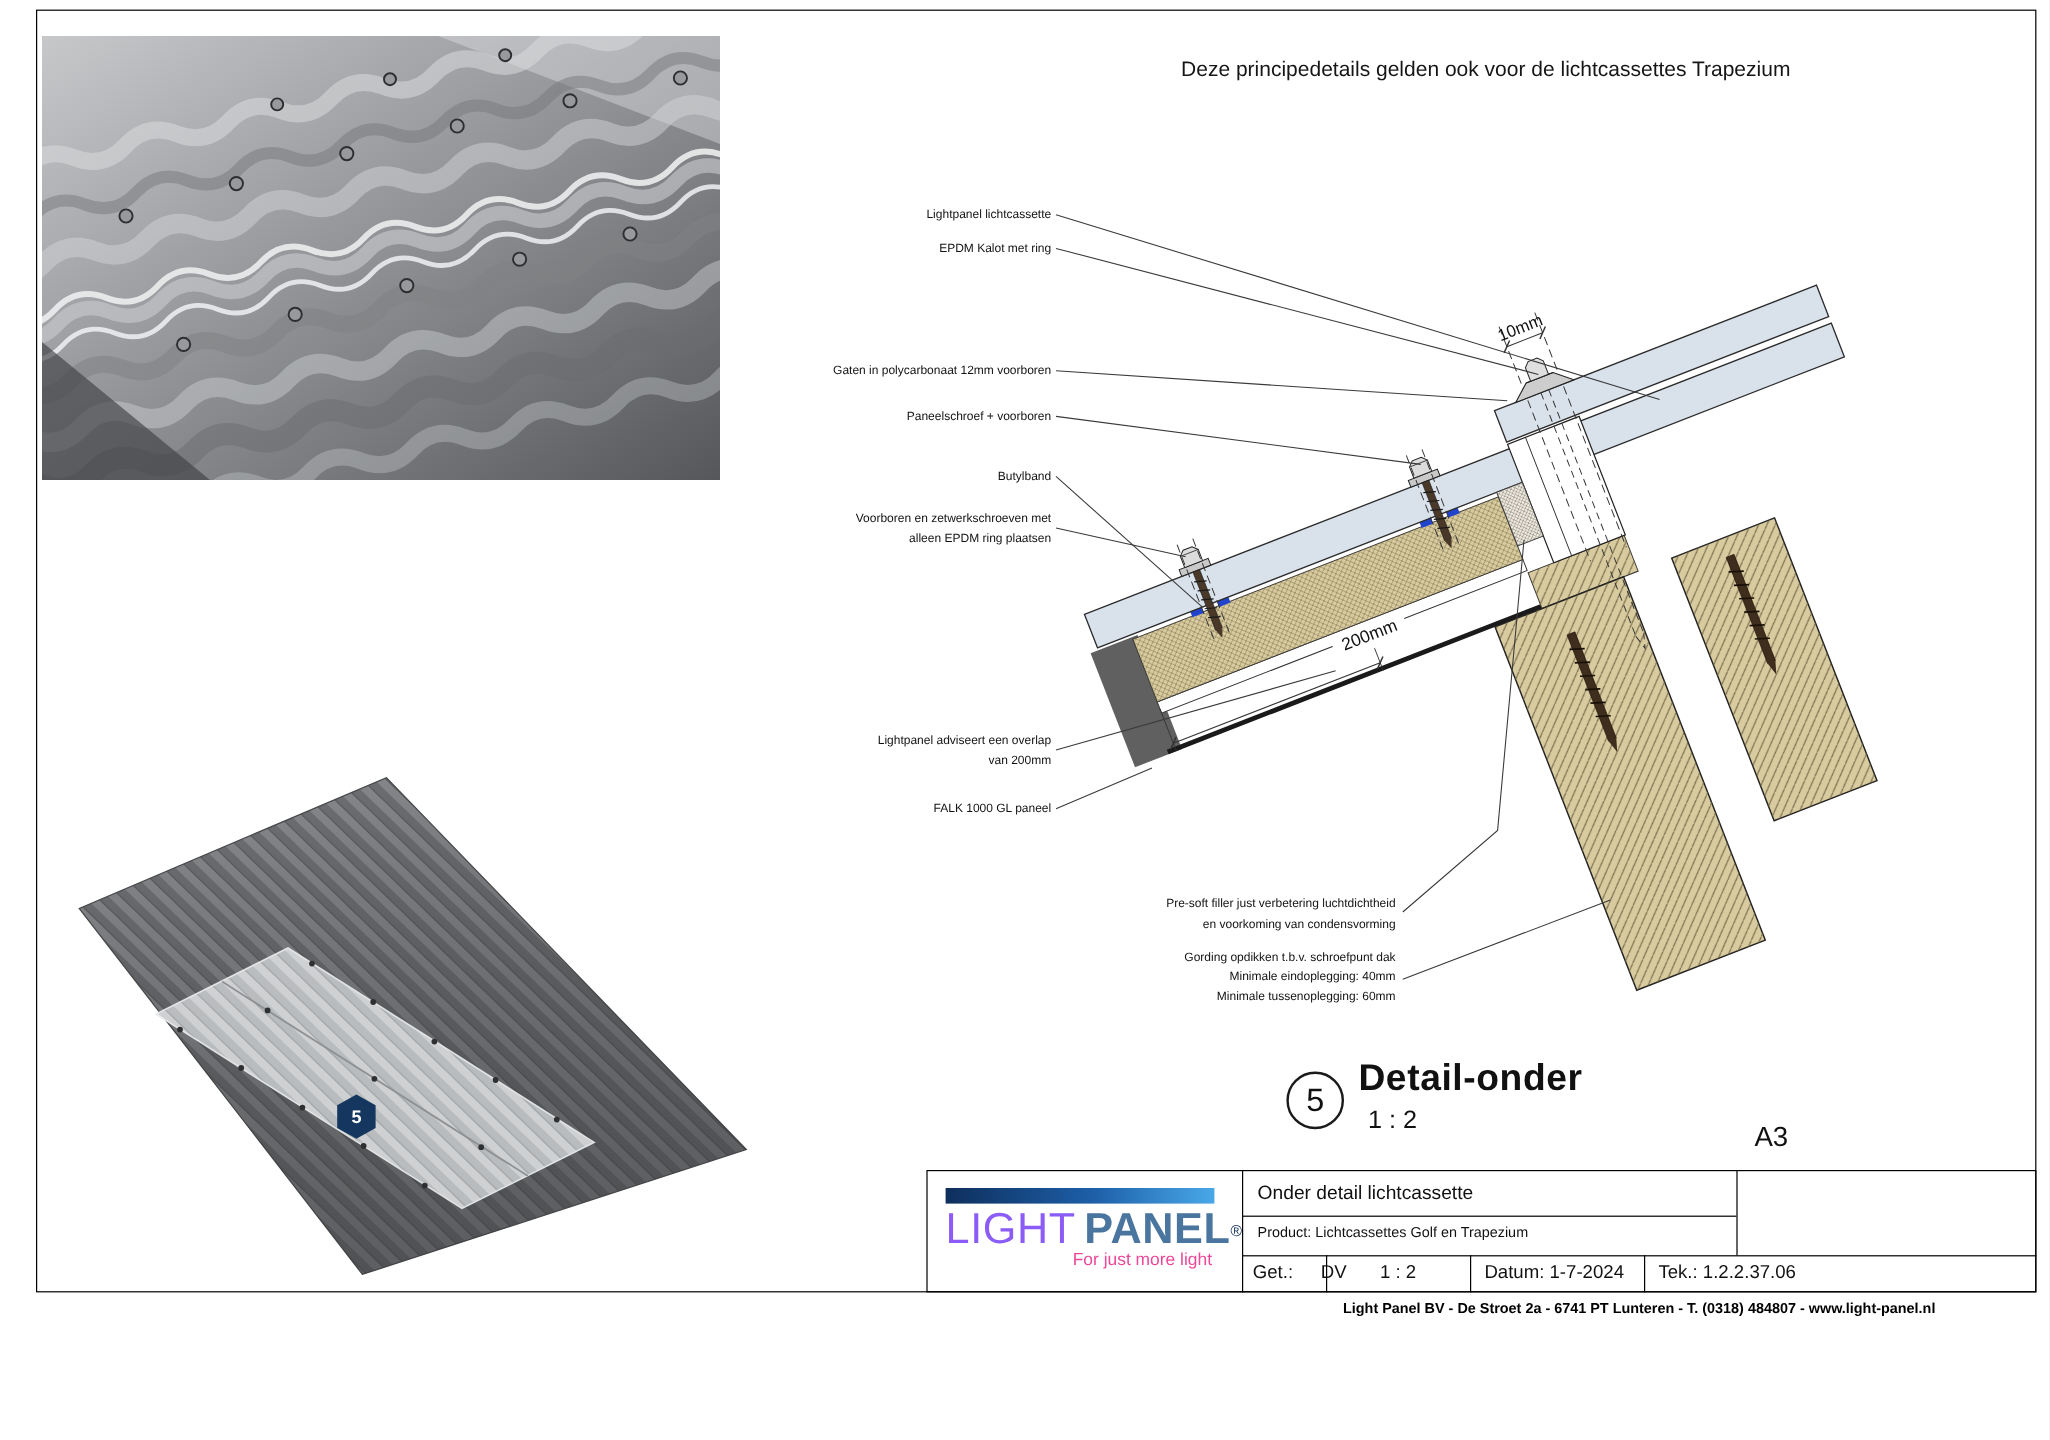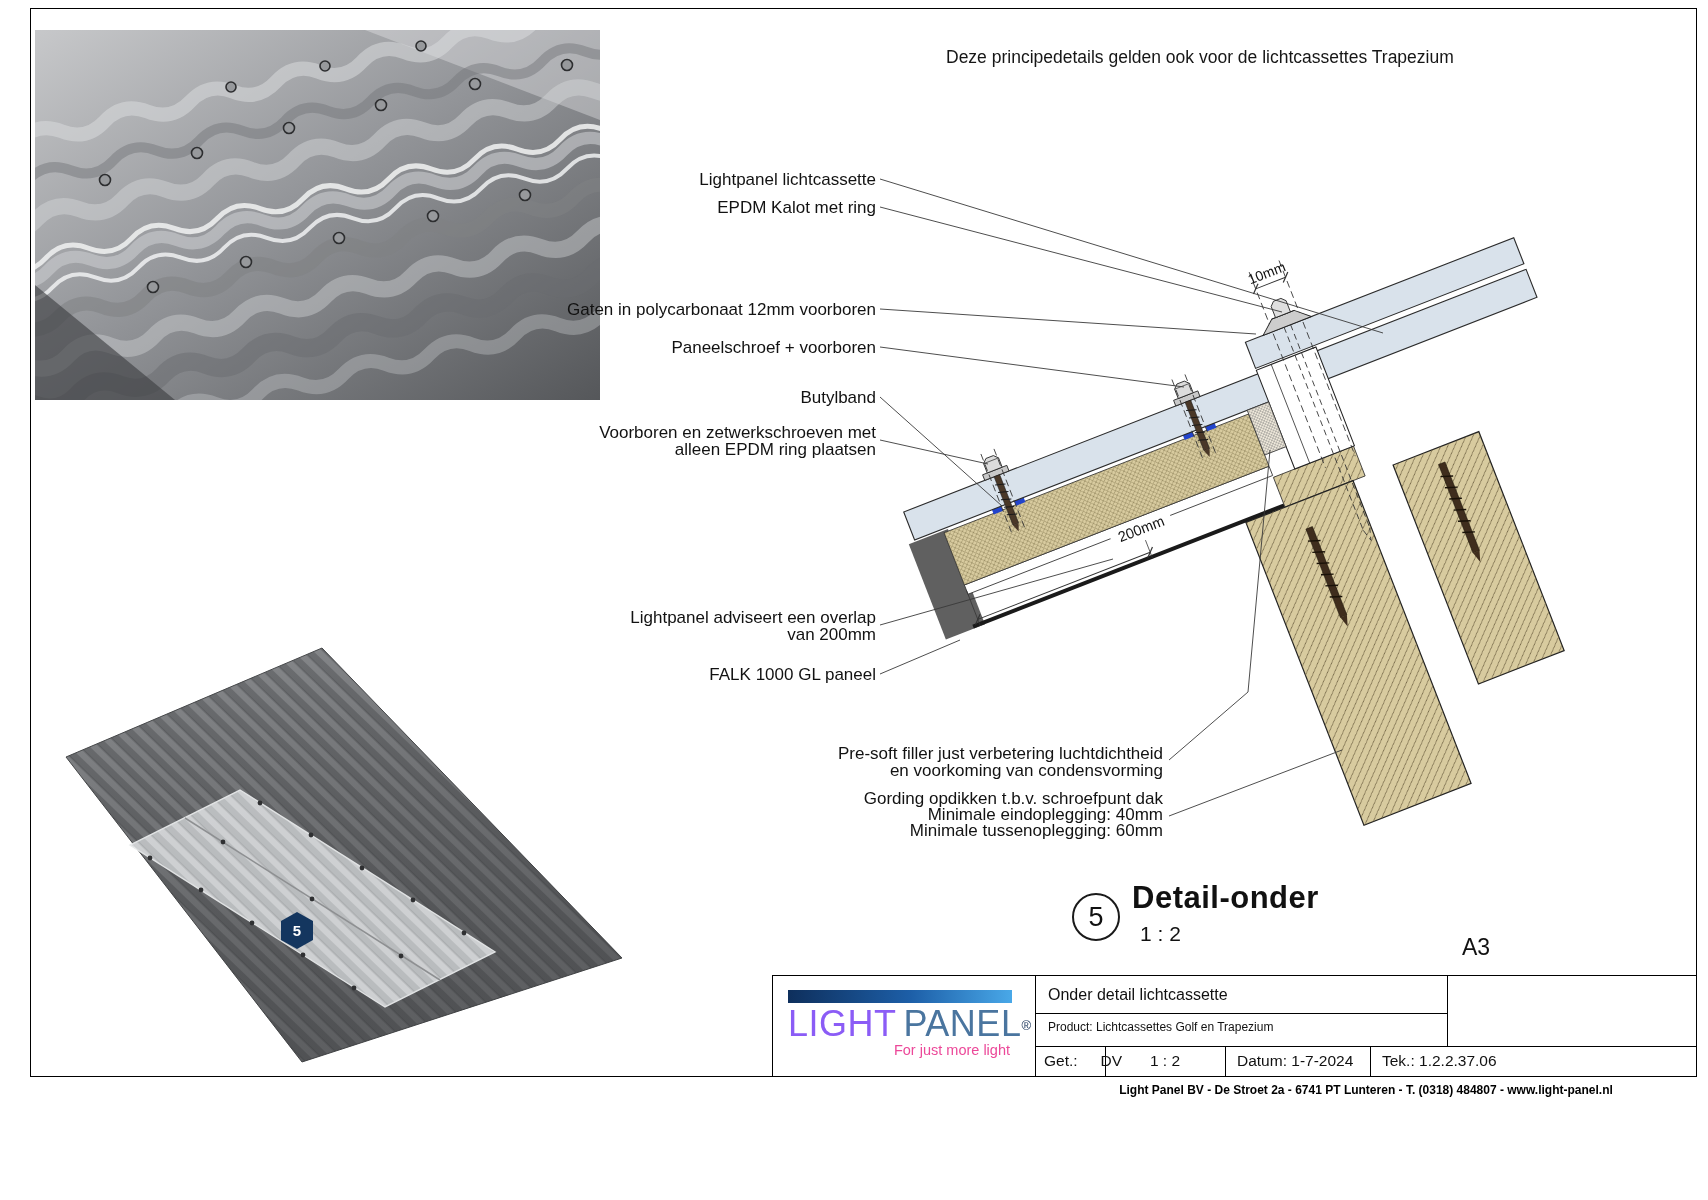--- a/index.html
+++ b/index.html
@@ -1,28 +1,28 @@
 <!DOCTYPE html>
 <html><head>
 <meta charset="utf-8">
 <style>
   *{margin:0;padding:0;box-sizing:border-box}
   html,body{background:#e8e8e8}
   #page{position:relative;width:1708px;height:1200px;background:#ffffff;font-family:"Liberation Sans",sans-serif;color:#111;overflow:hidden;margin:0 auto}
   .abs{position:absolute}
-  .anno{position:absolute;font-size:17px;line-height:17px;color:#121212;text-align:right;white-space:nowrap}
+  .anno{position:absolute;font-size:10px;line-height:17px;color:#121212;text-align:right;white-space:nowrap}
   .anno .ln{display:block}
   svg text{font-family:"Liberation Sans",sans-serif}
   .frame{position:absolute;left:30px;top:8px;width:1667px;height:1069px;border:1.5px solid #000}
   .tbline{position:absolute;background:#000}
   .cell-txt{position:absolute;font-size:15.5px;color:#111;white-space:nowrap}
   .detail-circle{position:absolute;left:1072px;top:893px;width:48px;height:48px;border:2.5px solid #1a1a1a;border-radius:50%;display:flex;align-items:center;justify-content:center;font-size:27px;color:#111}
   .detail-title{position:absolute;left:1132px;top:880px;font-size:31px;font-weight:700;color:#111;letter-spacing:.5px}
   .detail-scale{position:absolute;left:1140px;top:922px;font-size:21px;color:#111}
-  .note-top{position:absolute;left:946px;top:47px;width:546px;text-align:left;font-size:17.5px;color:#161616}
+  .note-top{position:absolute;left:946px;top:47px;width:546px;text-align:right;font-size:17.5px;color:#161616}
   .footer{position:absolute;left:1035px;top:1083px;width:662px;text-align:center;font-size:12px;font-weight:bold;color:#000}
 </style>
 </head>
 <body>
 
 <div id="page">
 
   <div class="frame"></div>
 
   <div class="abs" style="left:35px;top:30px;width:565px;height:370px;overflow:hidden">
@@ -283,21 +283,21 @@
     <div class="tbline" style="left:1447px;top:975px;width:1px;height:71px"></div>
     <div class="tbline" style="left:1035px;top:1013px;width:412px;height:1px"></div>
     <div class="tbline" style="left:1035px;top:1046px;width:662px;height:1px"></div>
     <div class="tbline" style="left:1105px;top:1046px;width:1px;height:31px"></div>
     <div class="tbline" style="left:1225px;top:1046px;width:1px;height:31px"></div>
     <div class="tbline" style="left:1370px;top:1046px;width:1px;height:31px"></div>
 
     <div class="abs" style="left:788px;top:988px;width:224px;height:76px">
       <div style="position:absolute;left:0;top:2px;width:224px;height:13px;background:linear-gradient(90deg,#0e2f5c,#1d5fa8 55%,#49a8e8)"></div>
       <div style="position:absolute;left:0;top:15px;width:224px;white-space:nowrap">
-        <span style="font-size:36px;font-weight:400;color:#8b5cf6;letter-spacing:.5px">LIGHT</span><span style="font-size:36px;font-weight:400;color:#4a759f;letter-spacing:.5px;margin-left:7px">PANEL</span><sup style="font-size:13px;color:#122f57">®</sup>
+        <span style="font-size:36px;font-weight:400;color:#8b5cf6;letter-spacing:.5px">LIGHT</span><span style="font-size:36px;font-weight:700;color:#4a759f;letter-spacing:.5px;margin-left:7px">PANEL</span><sup style="font-size:13px;color:#122f57">®</sup>
       </div>
       <div style="position:absolute;right:2px;top:54px;font-size:14.5px;color:#ec4899">For just more light</div>
     </div>
 
     <div class="cell-txt" style="left:1048px;top:986px;font-size:16px">Onder detail lichtcassette</div>
     <div class="cell-txt" style="left:1048px;top:1020px;font-size:12px">Product: Lichtcassettes Golf en Trapezium</div>
     <div class="cell-txt" style="left:1044px;top:1052px">
       <span>Get.:</span><span style="margin-left:23px">DV</span>
     </div>
     <div class="cell-txt" style="left:1105px;top:1052px;width:120px;text-align:center">1 : 2</div>

